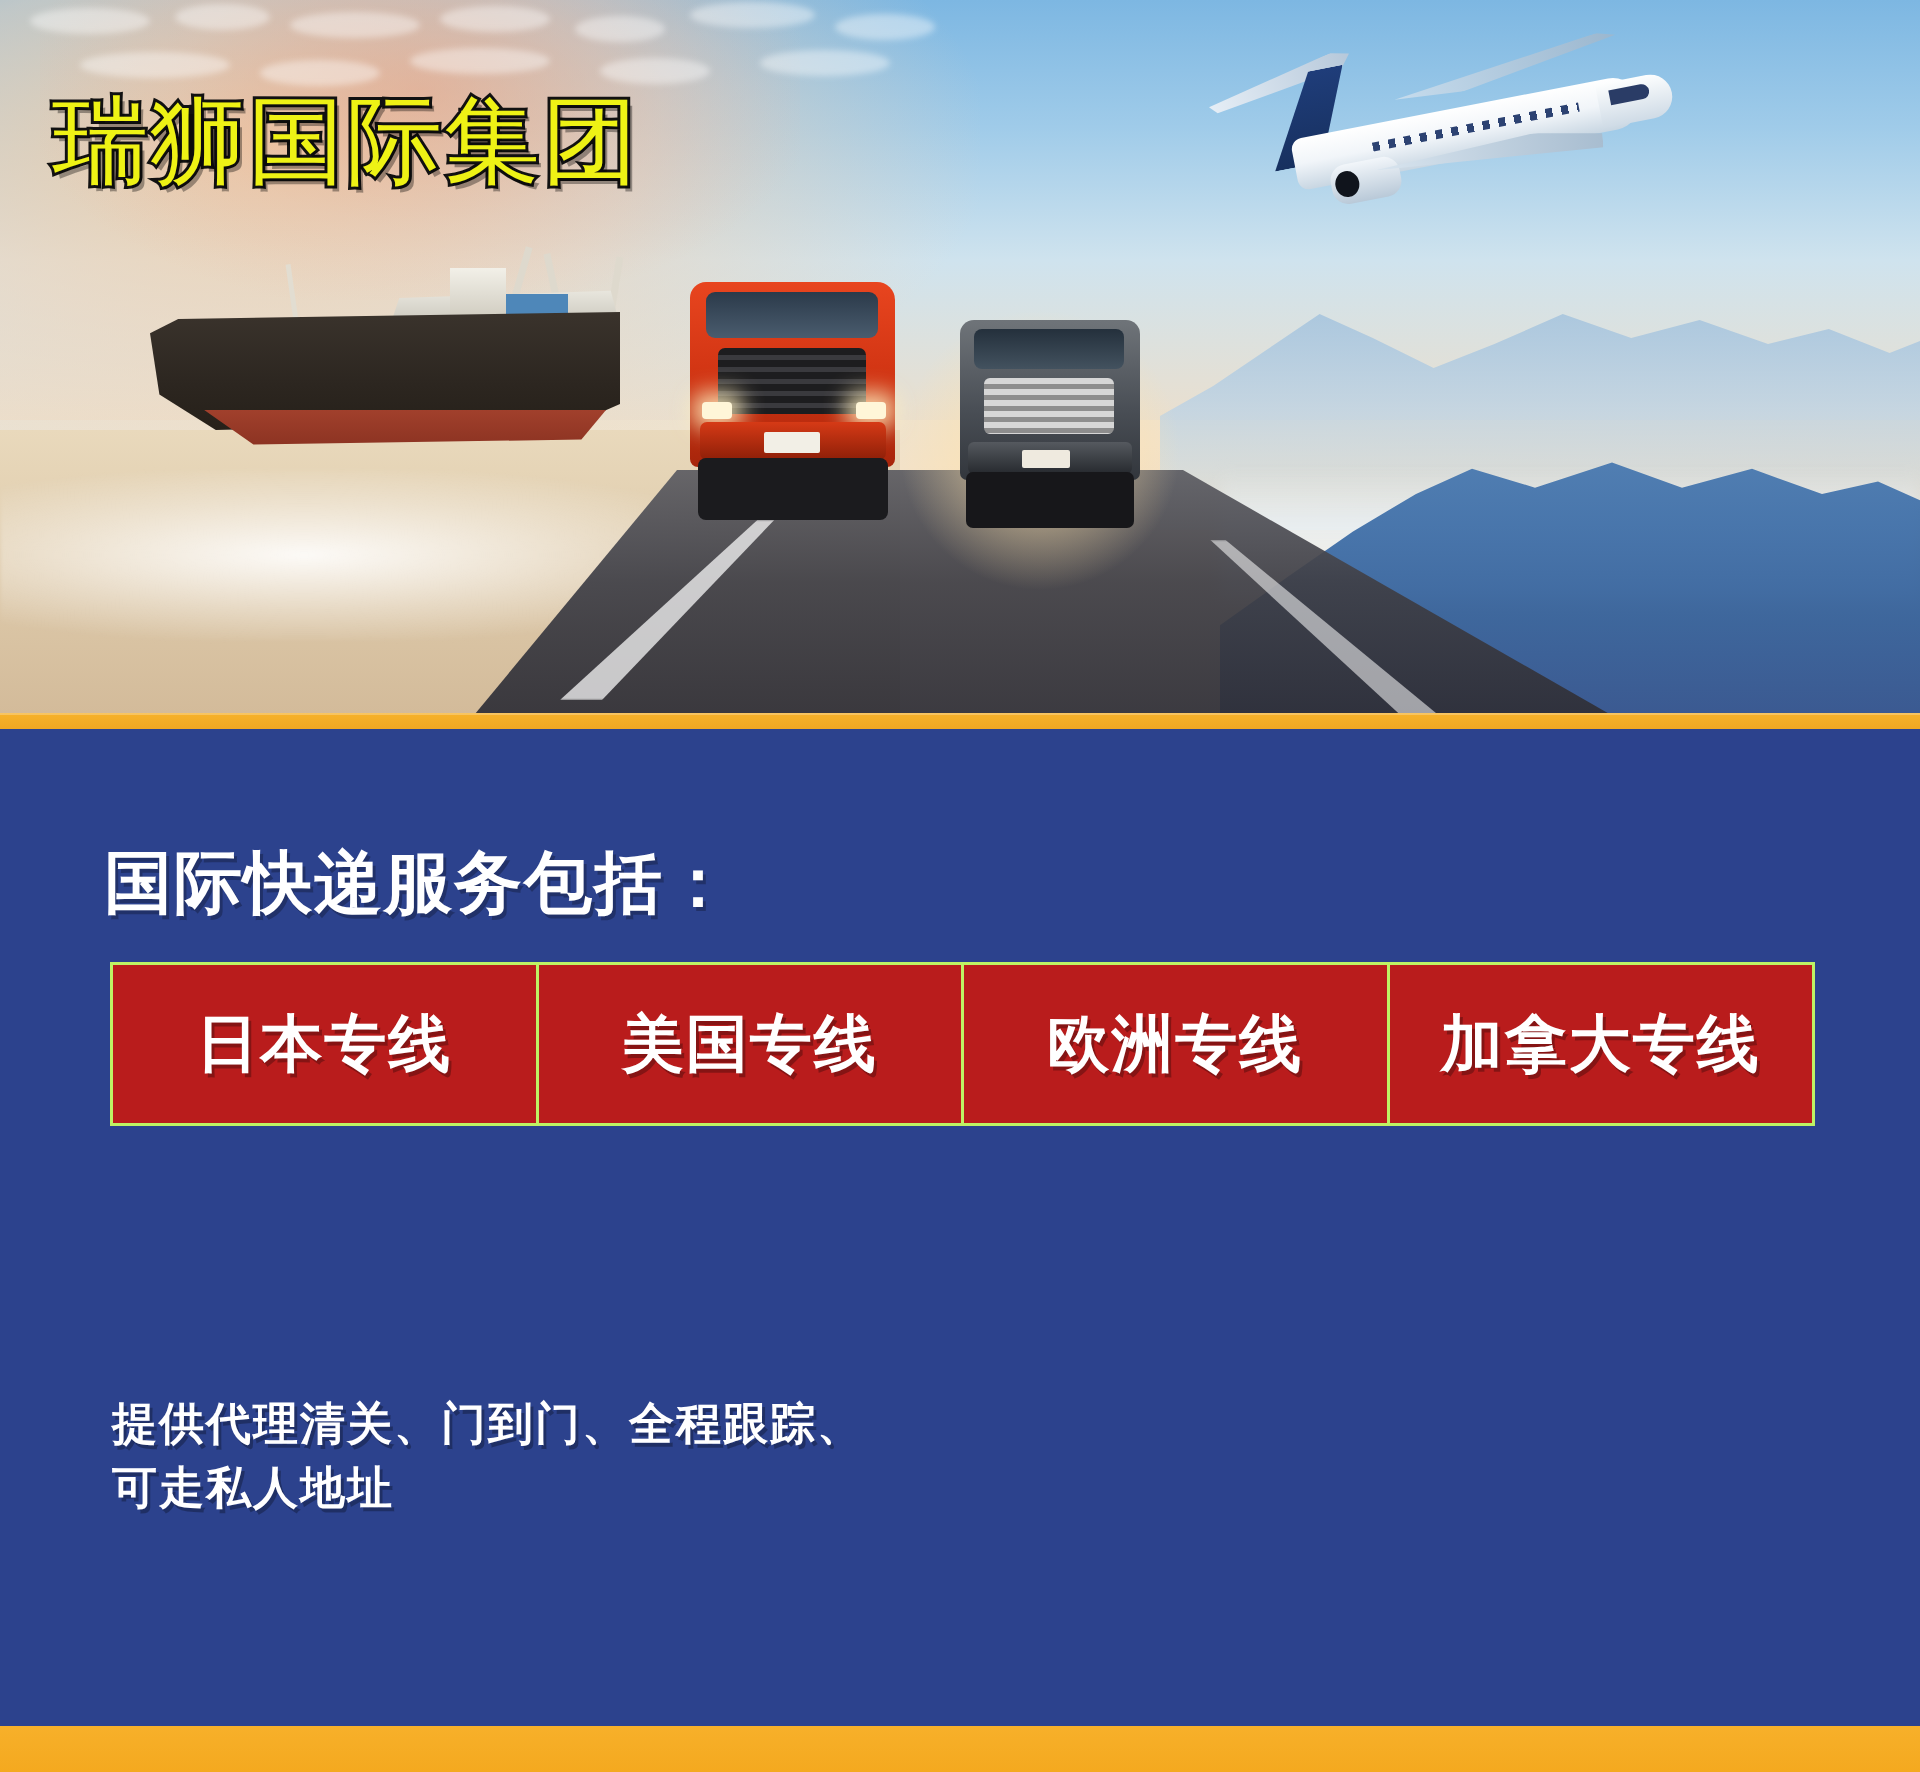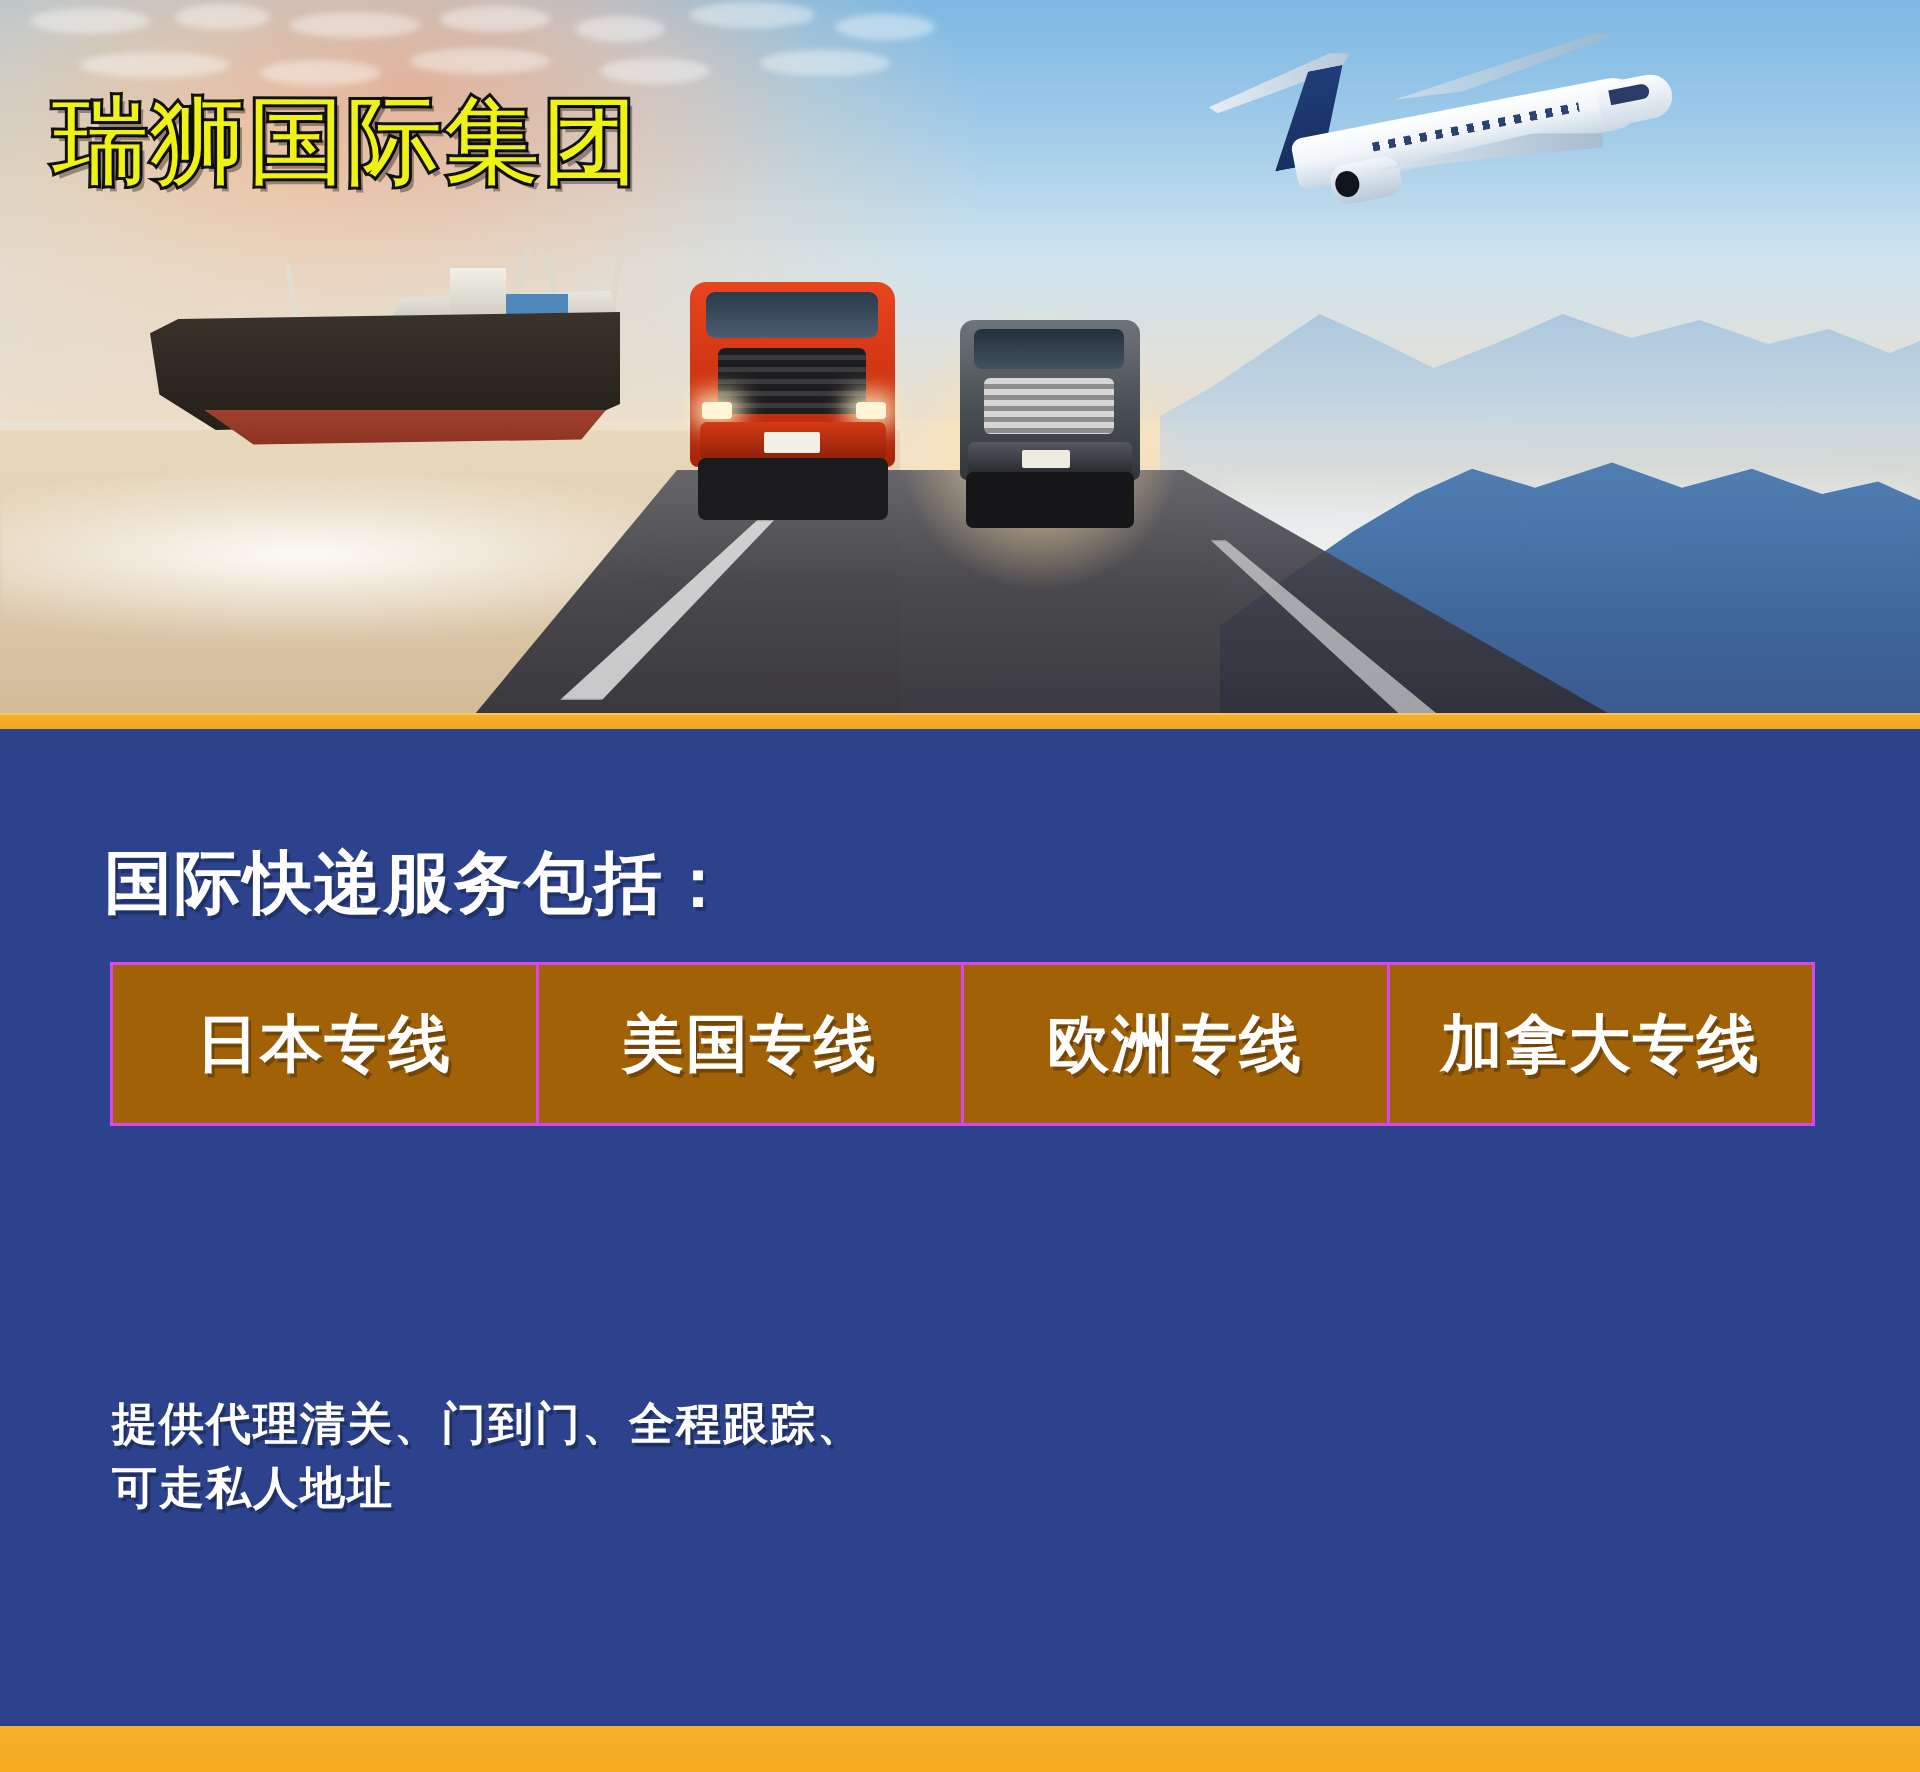--- a/index.html
+++ b/index.html
@@ -264,22 +264,22 @@
     white-space:nowrap;
   }
 
   
   .tbl{
     position:absolute;left:110px;top:190px;width:1705px;
     border-collapse:collapse;
     table-layout:fixed;
   }
   .tbl td{
-    border:3px solid #d946ef;
-    background:#a16207;
+    border:3px solid #bef264;
+    background:#b91c1c;
     height:158px;
     text-align:center;
     vertical-align:middle;
     color:#ffffff;
     font-size:62px;
     font-weight:700;
     letter-spacing:2px;
     text-shadow:3px 4px 0 rgba(0,0,0,.28);
     white-space:nowrap;
     padding:0 8px;

